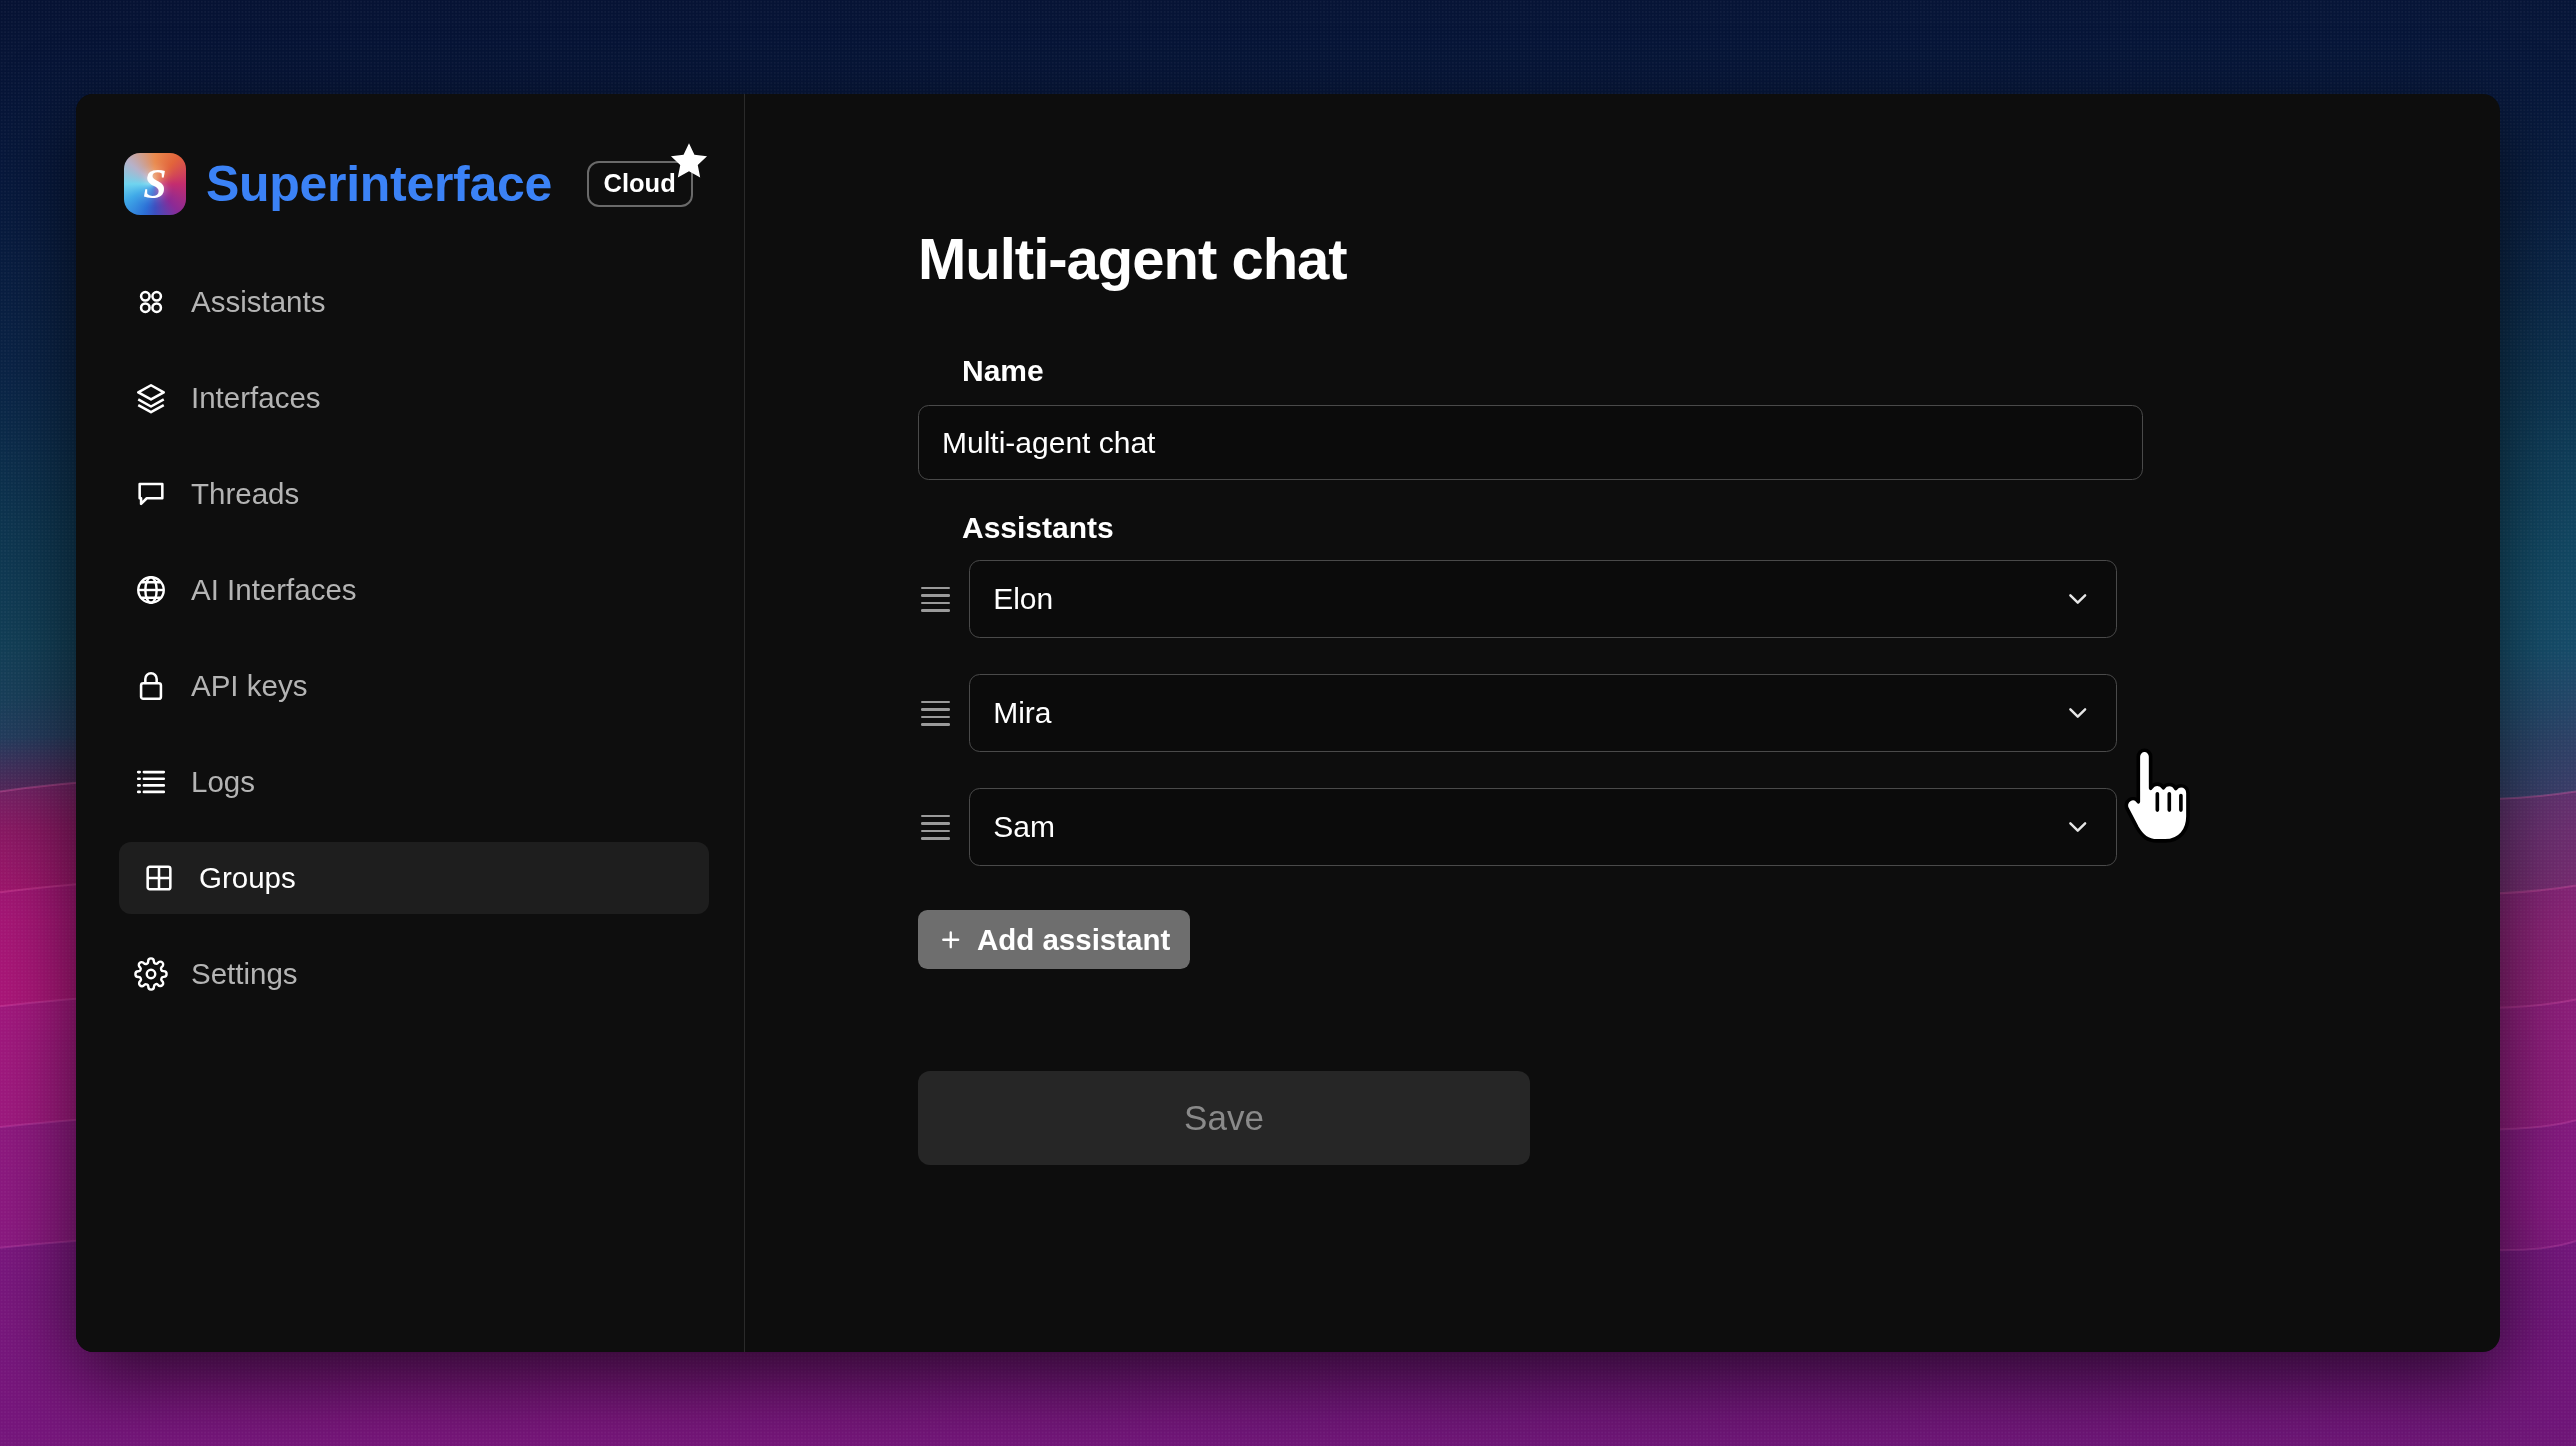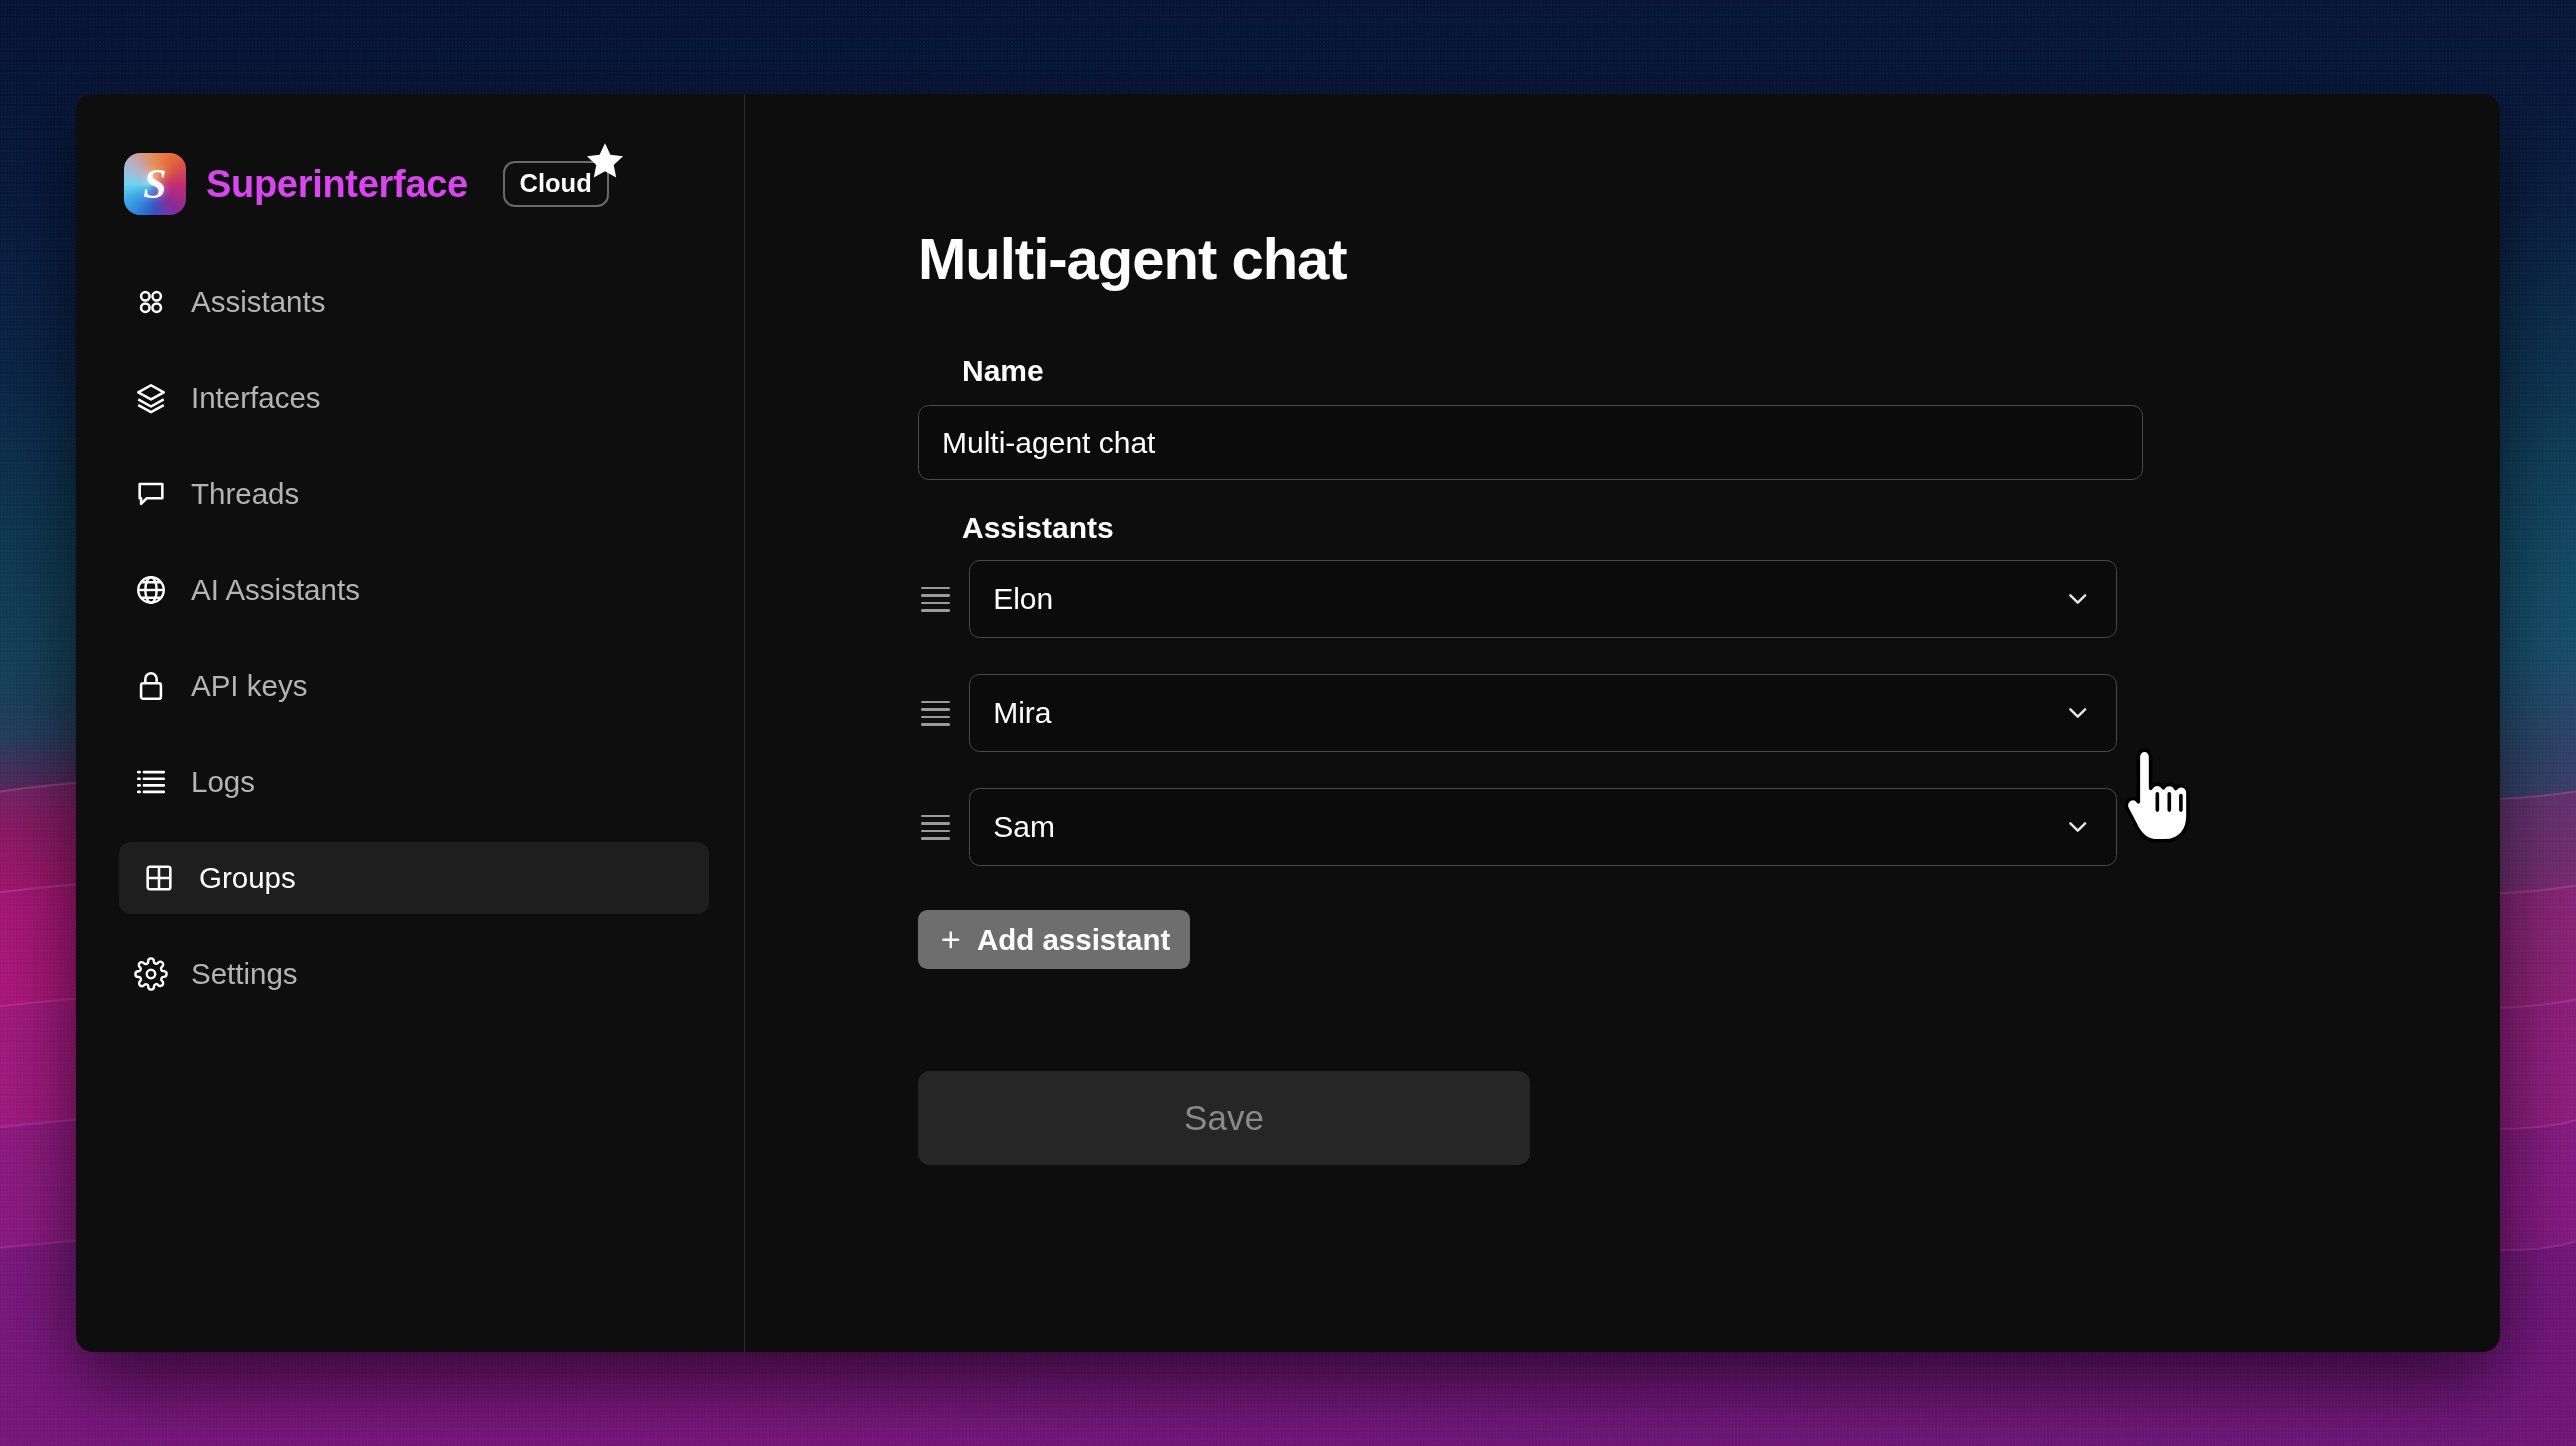--- a/index.html
+++ b/index.html
@@ -112,22 +112,22 @@
     align-items: center;
     justify-content: center;
     color: #ffffff;
     font-size: 42px;
     font-weight: 700;
     font-style: italic;
     font-family: "Liberation Serif", serif;
     text-shadow: 0 0 9.4px rgba(255,255,255,0.55);
   }
   .brand-name {
-    color: #d946ef;
-    font-size: 38px;
+    color: #3b82f6;
+    font-size: 50px;
     font-weight: 700;
     letter-spacing: -0.3px;
     white-space: nowrap;
   }
   .cloud-badge {
     position: relative;
     margin-left: 14.8px;
     border: 2px solid #6a6a6a;
     border-radius: 12px;
     padding: 5.4px 14.8px 6.7px;
@@ -377,21 +377,21 @@
 
       <div class="nav-item">
         <span class="ico">
           <svg viewBox="0 0 24 24" fill="none" stroke="currentColor" stroke-width="1.7">
             <circle cx="12" cy="12" r="9"></circle>
               <path d="M3 12h18"></path>
             <ellipse cx="12" cy="12" rx="4" ry="9"></ellipse>
               <path d="M5 6.5h14M5 17.5h14"></path>
           </svg>
         </span>
-        <span class="nav-label">AI Assistants</span>
+        <span class="nav-label">AI Interfaces</span>
       </div>
 
       <div class="nav-item">
         <span class="ico">
           <svg viewBox="0 0 24 24" fill="none" stroke="currentColor" stroke-width="1.8" stroke-linejoin="round">
             <rect x="5" y="10" width="14" height="11" rx="1.5"></rect>
               <path d="M8 10V7a4 4 0 018 0v3"></path>
           </svg>
         </span>
         <span class="nav-label">API keys</span>

